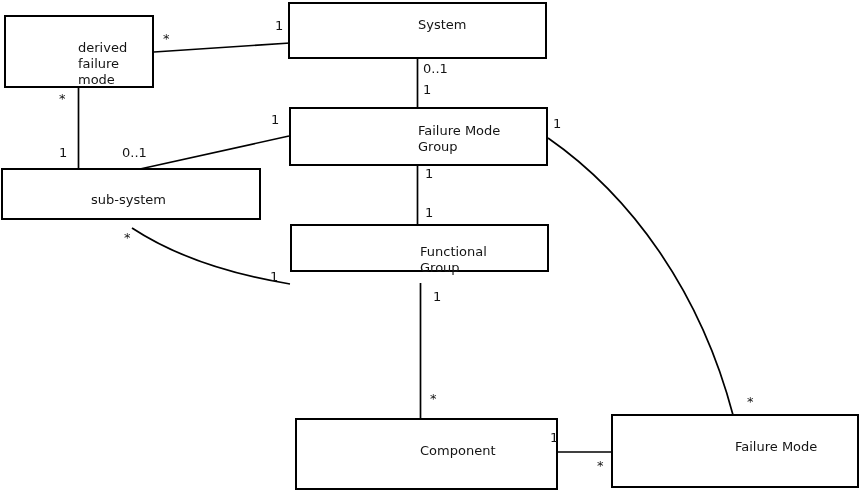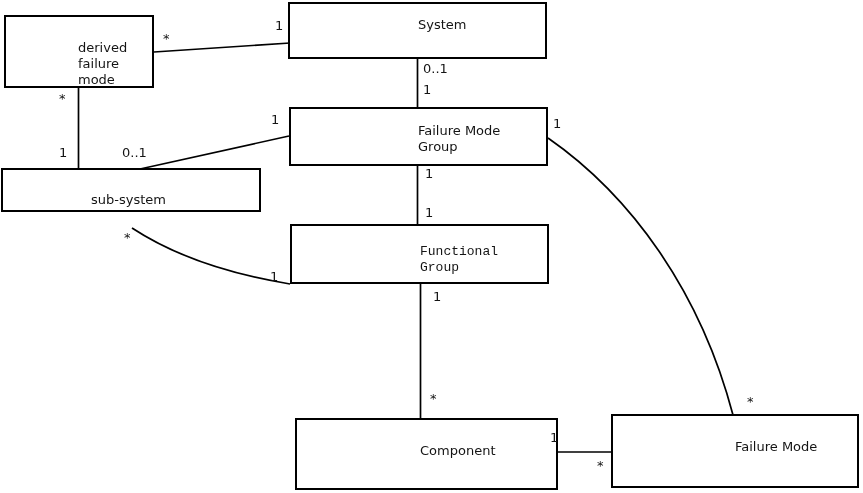--- a/index.html
+++ b/index.html
@@ -40,23 +40,23 @@
     line-height: 16px;
     white-space: nowrap;
   }
   
   #n-dfm  { left: 4px;   top: 15px;  width: 150px; height: 73px; }
   #n-dfm  .lbl { left: 72px;  top: 23px; }
   #n-sys  { left: 288px; top: 2px;   width: 259px; height: 57px; }
   #n-sys  .lbl { left: 128px; top: 13px; }
   #n-fmg  { left: 289px; top: 107px; width: 259px; height: 59px; }
   #n-fmg  .lbl { left: 127px; top: 14px; }
-  #n-sub  { left: 1px;   top: 168px; width: 260px; height: 44px; }
+  #n-sub  { left: 1px;   top: 168px; width: 260px; height: 52px; }
   #n-sub  .lbl { left: 88px;  top: 22px; }
-  #n-fg   { left: 290px; top: 224px; width: 259px; height: 60px; font-family: Liberation Mono, monospace; }
+  #n-fg   { left: 290px; top: 224px; width: 259px; height: 48px; }
   #n-fg   .lbl { left: 128px; top: 18px; }
   #n-comp { left: 295px; top: 418px; width: 263px; height: 72px; }
   #n-comp .lbl { left: 123px; top: 23px; }
   #n-fm   { left: 611px; top: 414px; width: 248px; height: 74px; }
   #n-fm   .lbl { left: 122px; top: 23px; }
   
   #m1a { left: 163px; top: 31px; }
   #m1b { left: 275px; top: 18px; }
   #m2a { left: 423px; top: 61px; }
   #m2b { left: 423px; top: 82px; }

